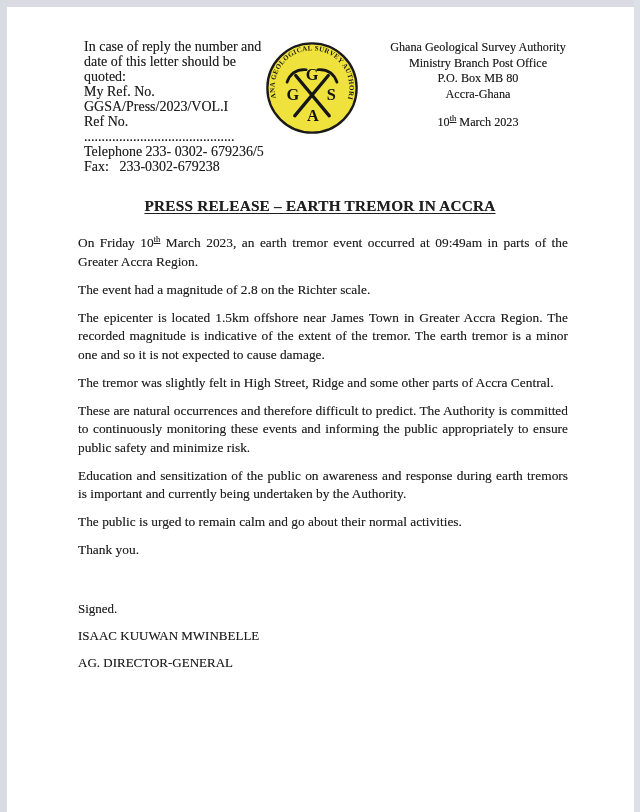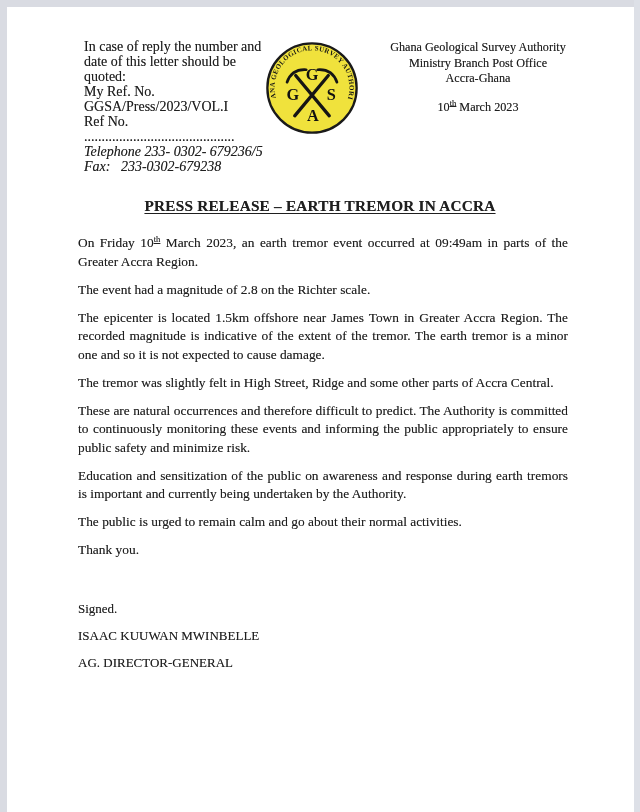--- a/index.html
+++ b/index.html
@@ -14,21 +14,21 @@
   
   .edge-top   { position:absolute; top:0; left:0; width:640px; height:7px; background:#d9dbe2; }
   .edge-left  { position:absolute; top:0; left:0; width:7px; height:812px; background:#d9dbe2; }
   .edge-right { position:absolute; top:0; right:0; width:6px; height:812px; background:#dde0e7; }
 
   .header-left {
     position:absolute; left:84px; top:39px; width:195px;
     font-size:14px; line-height:15px;
     text-shadow: 0 0 0.3px rgba(40,40,40,.55);
   }
-  .header-left .pre { white-space: pre-wrap; font-style: italic; }
+  .header-left .pre { white-space: pre-wrap; }
   .bold { font-weight: normal; }
 
   .logo-wrap { position:absolute; left:264px; top:40px; width:96px; height:96px; }
 
   .header-right {
     position:absolute; left:376px; top:40px; width:204px;
     text-align:center; font-size:12.2px; line-height:15.5px;
     text-shadow: 0 0 0.3px rgba(40,40,40,.55);
   }
   .header-right .date-line { margin-top:13px; }
@@ -94,20 +94,21 @@
       <text x="30" y="63">G</text>
       <text x="70" y="63">S</text>
       <text x="51" y="84">A</text>
     </g>
   </svg>
 </div>
 
 <div class="header-right">
   <div>Ghana Geological Survey Authority</div>
   <div>Ministry Branch Post Office</div>
+  <div>P.O. Box MB 80</div>
   <div>Accra-Ghana</div>
   <div class="date-line"><span>10</span><sup class="sm">th</sup><span> March 2023</span></div>
 </div>
 
 <div class="doc-title">PRESS RELEASE – EARTH TREMOR IN ACCRA</div>
 
 <div class="body-text">
   <p><span>On Friday 10</span><sup class="sm">th</sup><span> March 2023, an earth tremor event occurred at 09:49am in parts of the Greater Accra Region.</span></p>
   <p>The event had a magnitude of 2.8 on the Richter scale.</p>
   <p>The epicenter is located 1.5km offshore near James Town in Greater Accra Region. The recorded magnitude is indicative of the extent of the tremor. The earth tremor is a minor one and so it is not expected to cause damage.</p>

